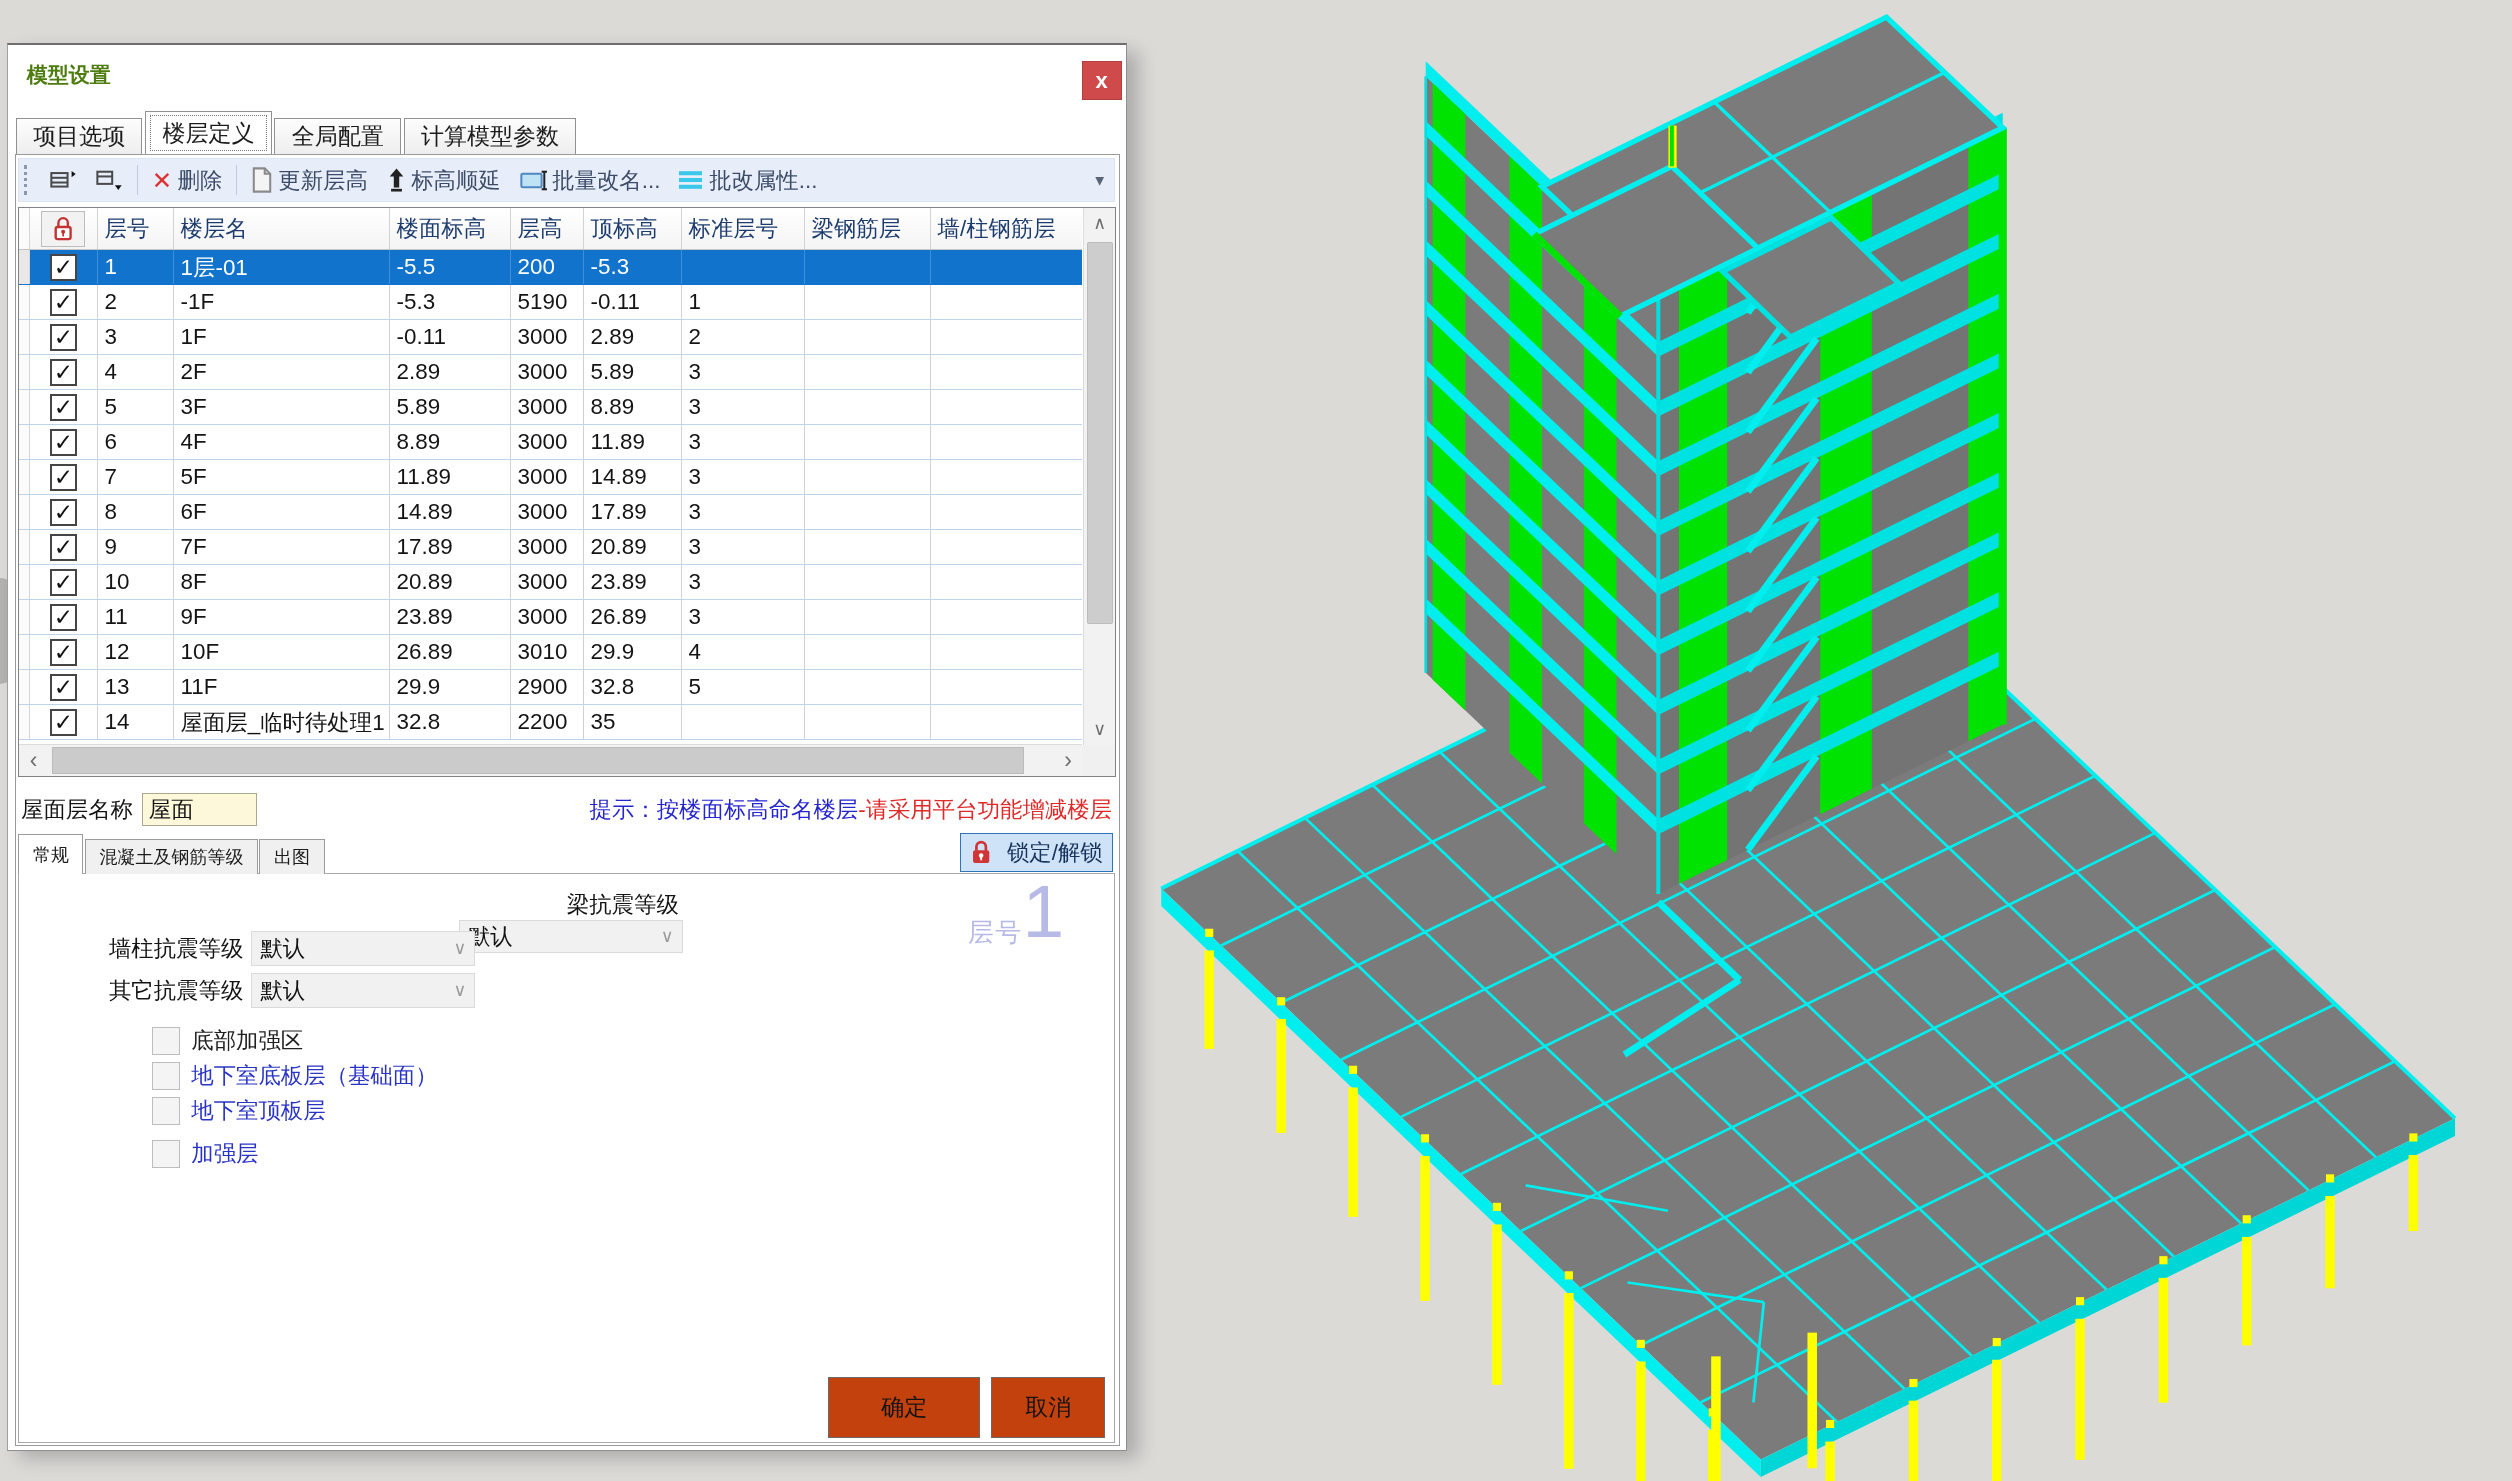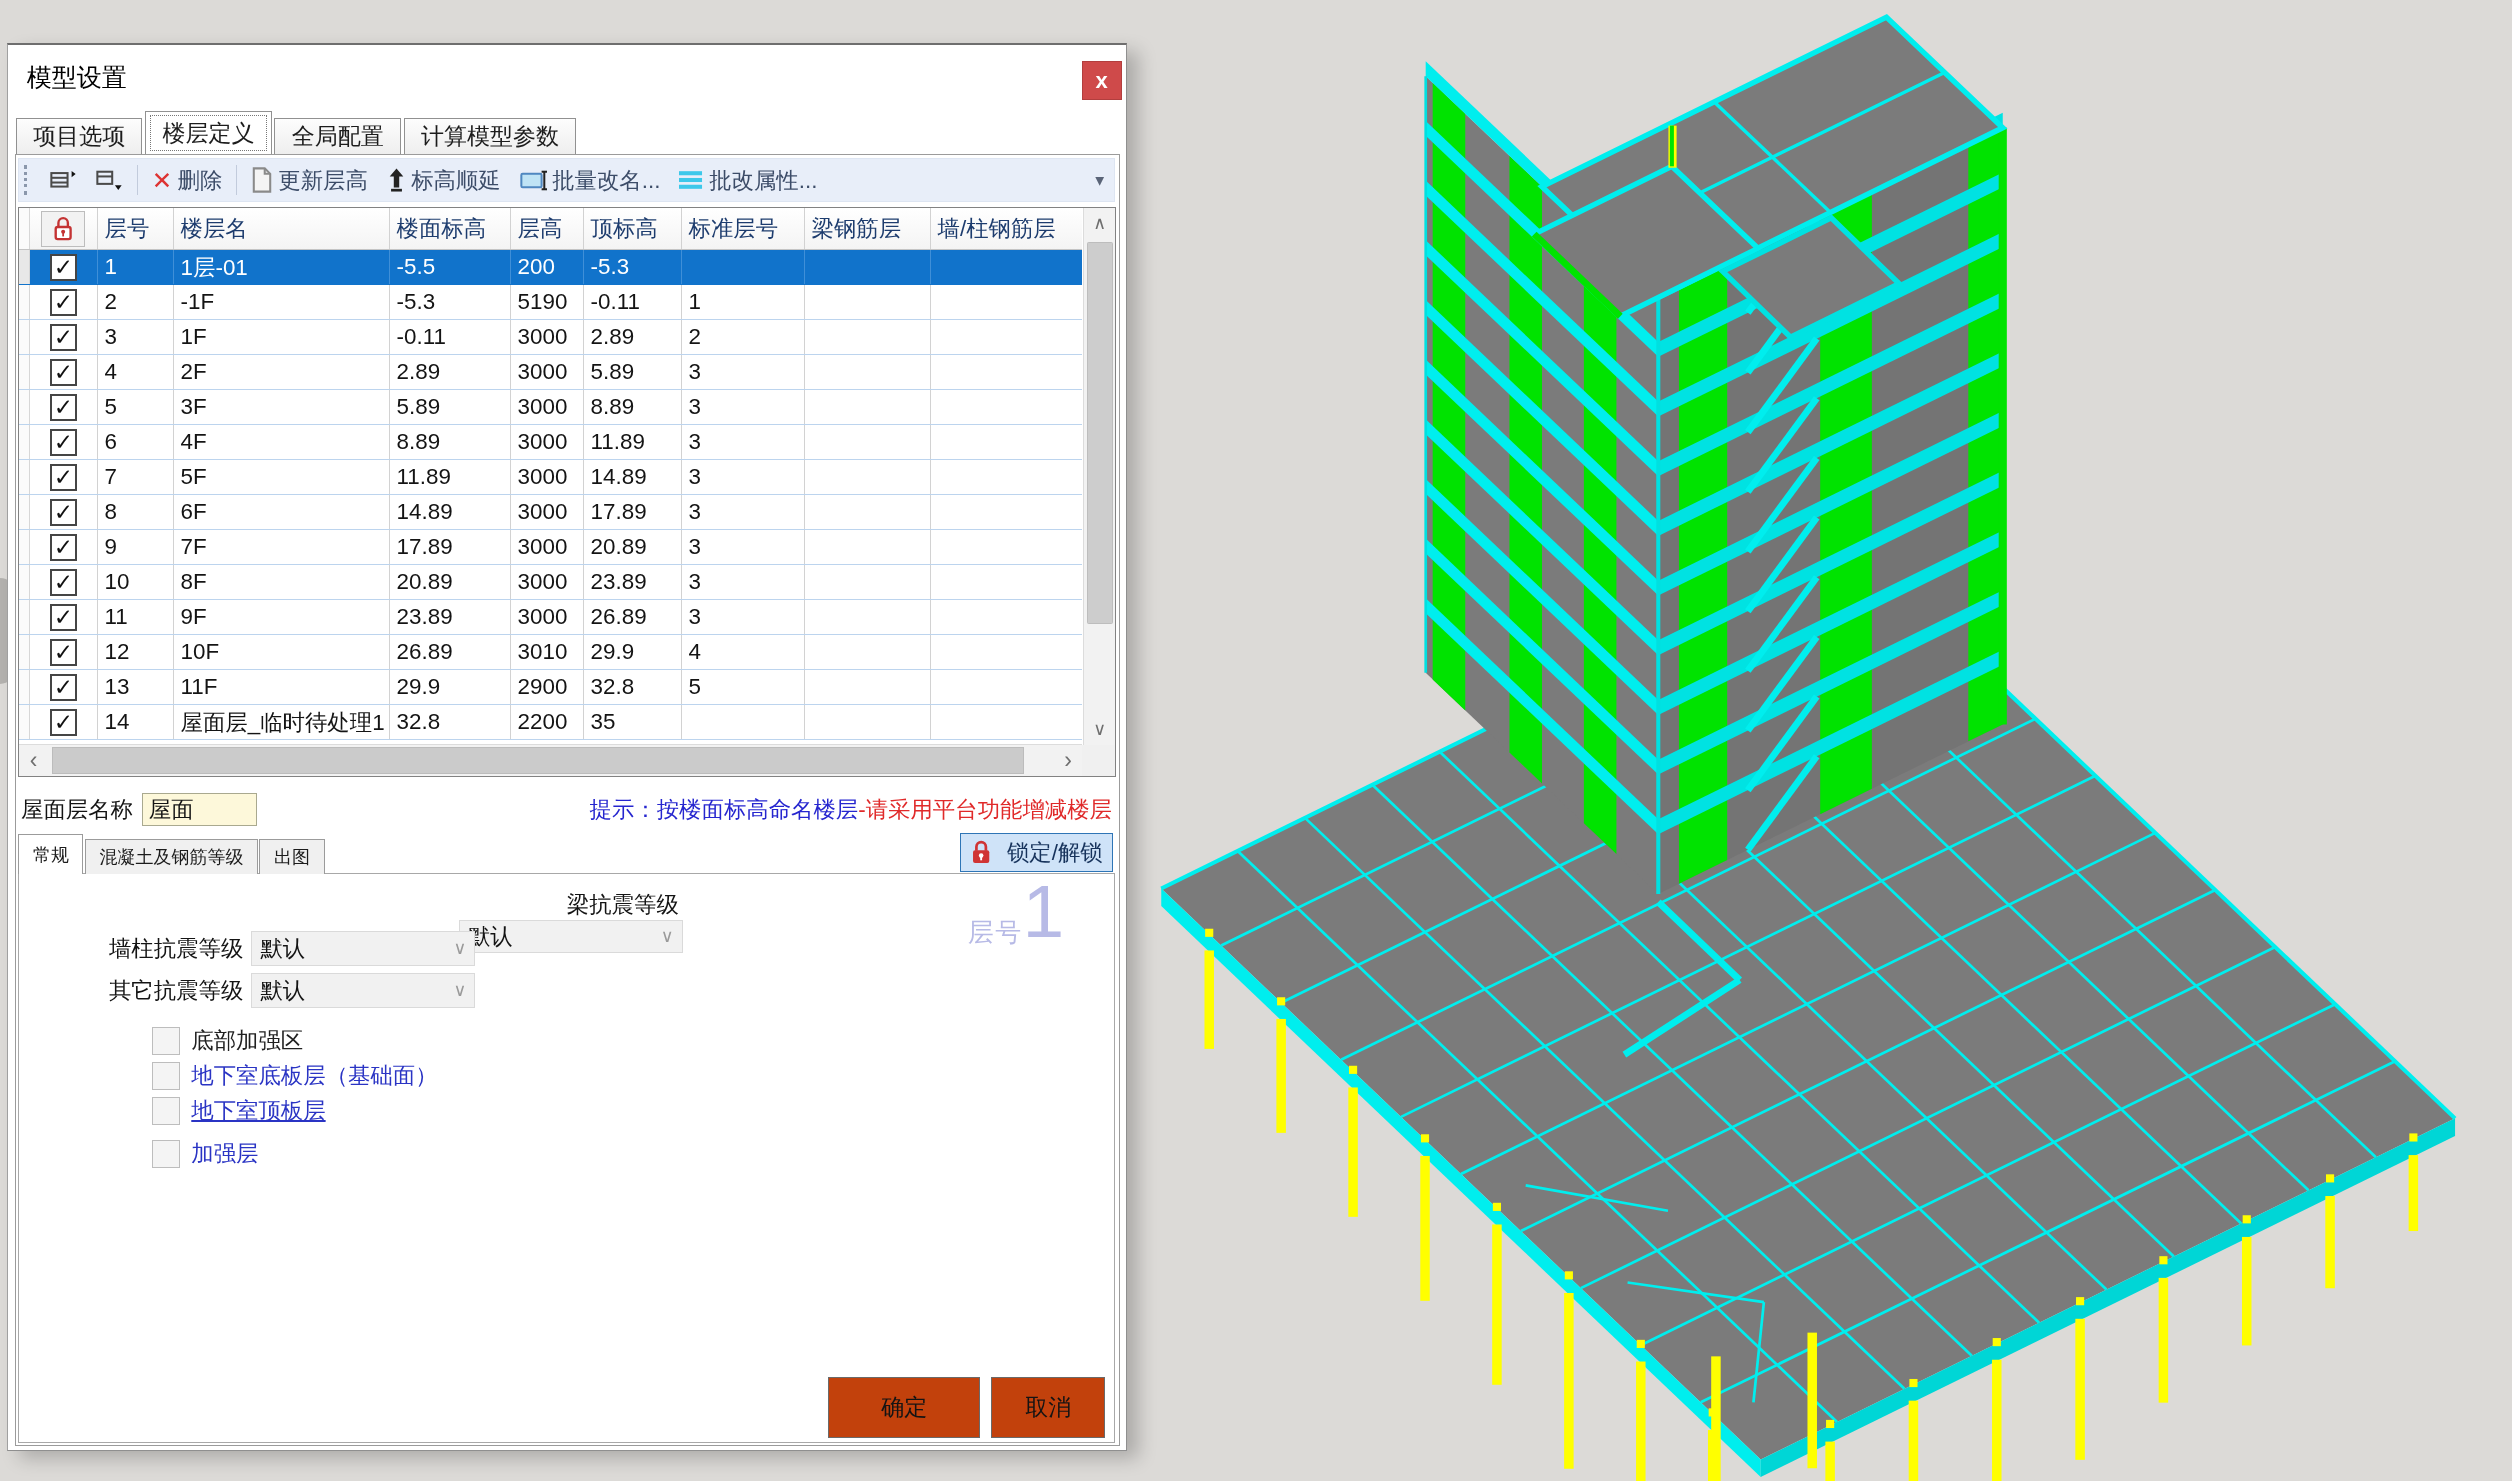--- a/index.html
+++ b/index.html
@@ -10,21 +10,21 @@
     -webkit-font-smoothing:antialiased;
   }
   
   .side-handle{position:absolute;left:0;top:578px;width:15px;height:106px;background:#b3b1ae;border-radius:0 61px 61px 0;z-index:1;}
   
   .dialog{
     position:absolute;left:6.8px;top:43px;width:1118px;height:1405px;background:#ffffff;
     border-top:2.7px solid #6e6e6e;border-left:0.7px solid #a0a0a0;border-right:0.7px solid #8f8f8f;border-bottom:0.7px solid #8f8f8f;
     box-shadow:12.2px 8.1px 17.6px rgba(0,0,0,.22);z-index:10;
   }
-  .dlg-title{position:absolute;left:19px;top:16.3px;font-size:25px;color:#000000;}
+  .dlg-title{position:absolute;left:19px;top:16.3px;font-size:21px;color:#4d7c0f;font-weight:bold;}
   .dlg-close{position:absolute;right:4.1px;top:16.3px;width:38px;height:37px;background:#cf4a4a;border:0.7px solid #b23e3e;
     color:#fff;font-size:22px;font-weight:bold;display:flex;align-items:center;justify-content:center;cursor:default;}
   
   .tabs{position:absolute;left:8.1px;top:68px;display:flex;align-items:flex-end;height:41px;z-index:3;}
   .tab{height:35px;padding:0 16.3px;background:linear-gradient(#fdfdfd,#eeeeee);border:0.7px solid #919191;border-bottom:none;
     font-size:23px;color:#1c1c1c;display:flex;align-items:center;margin-right:2.7px;position:relative;}
   .tab.sel{height:42px;background:#ffffff;z-index:4;}
   .tab.sel .focusbox{position:absolute;inset:3.4px;border:1.4px dotted #777;}
   
   .page{position:absolute;left:6.8px;top:109px;width:1103px;height:1290px;border:0.7px solid #9b9b9b;background:#fff;}
@@ -596,21 +596,21 @@
           <div class="opt" style="top: 151px;">
             <div class="obox"></div>
             <span style="color: rgb(32, 32, 32);">底部加强区</span>
           </div>
           <div class="opt" style="top: 186px;">
             <div class="obox"></div>
             <span style="color: rgb(42, 52, 196);">地下室底板层（基础面）</span>
           </div>
           <div class="opt" style="top: 221px;">
             <div class="obox"></div>
-            <span style="color: rgb(42, 52, 196); text-decoration: underline;">地下室顶板层</span>
+            <span style="color: rgb(42, 52, 196);">地下室顶板层</span>
           </div>
           <div class="opt" style="top: 264px;">
             <div class="obox"></div>
             <span style="color: rgb(42, 52, 196);">加强层</span>
           </div>
         </div>
       <div class="watermark">
         <span class="wt">层号</span>
           <span class="wn">1</span>
       </div>

